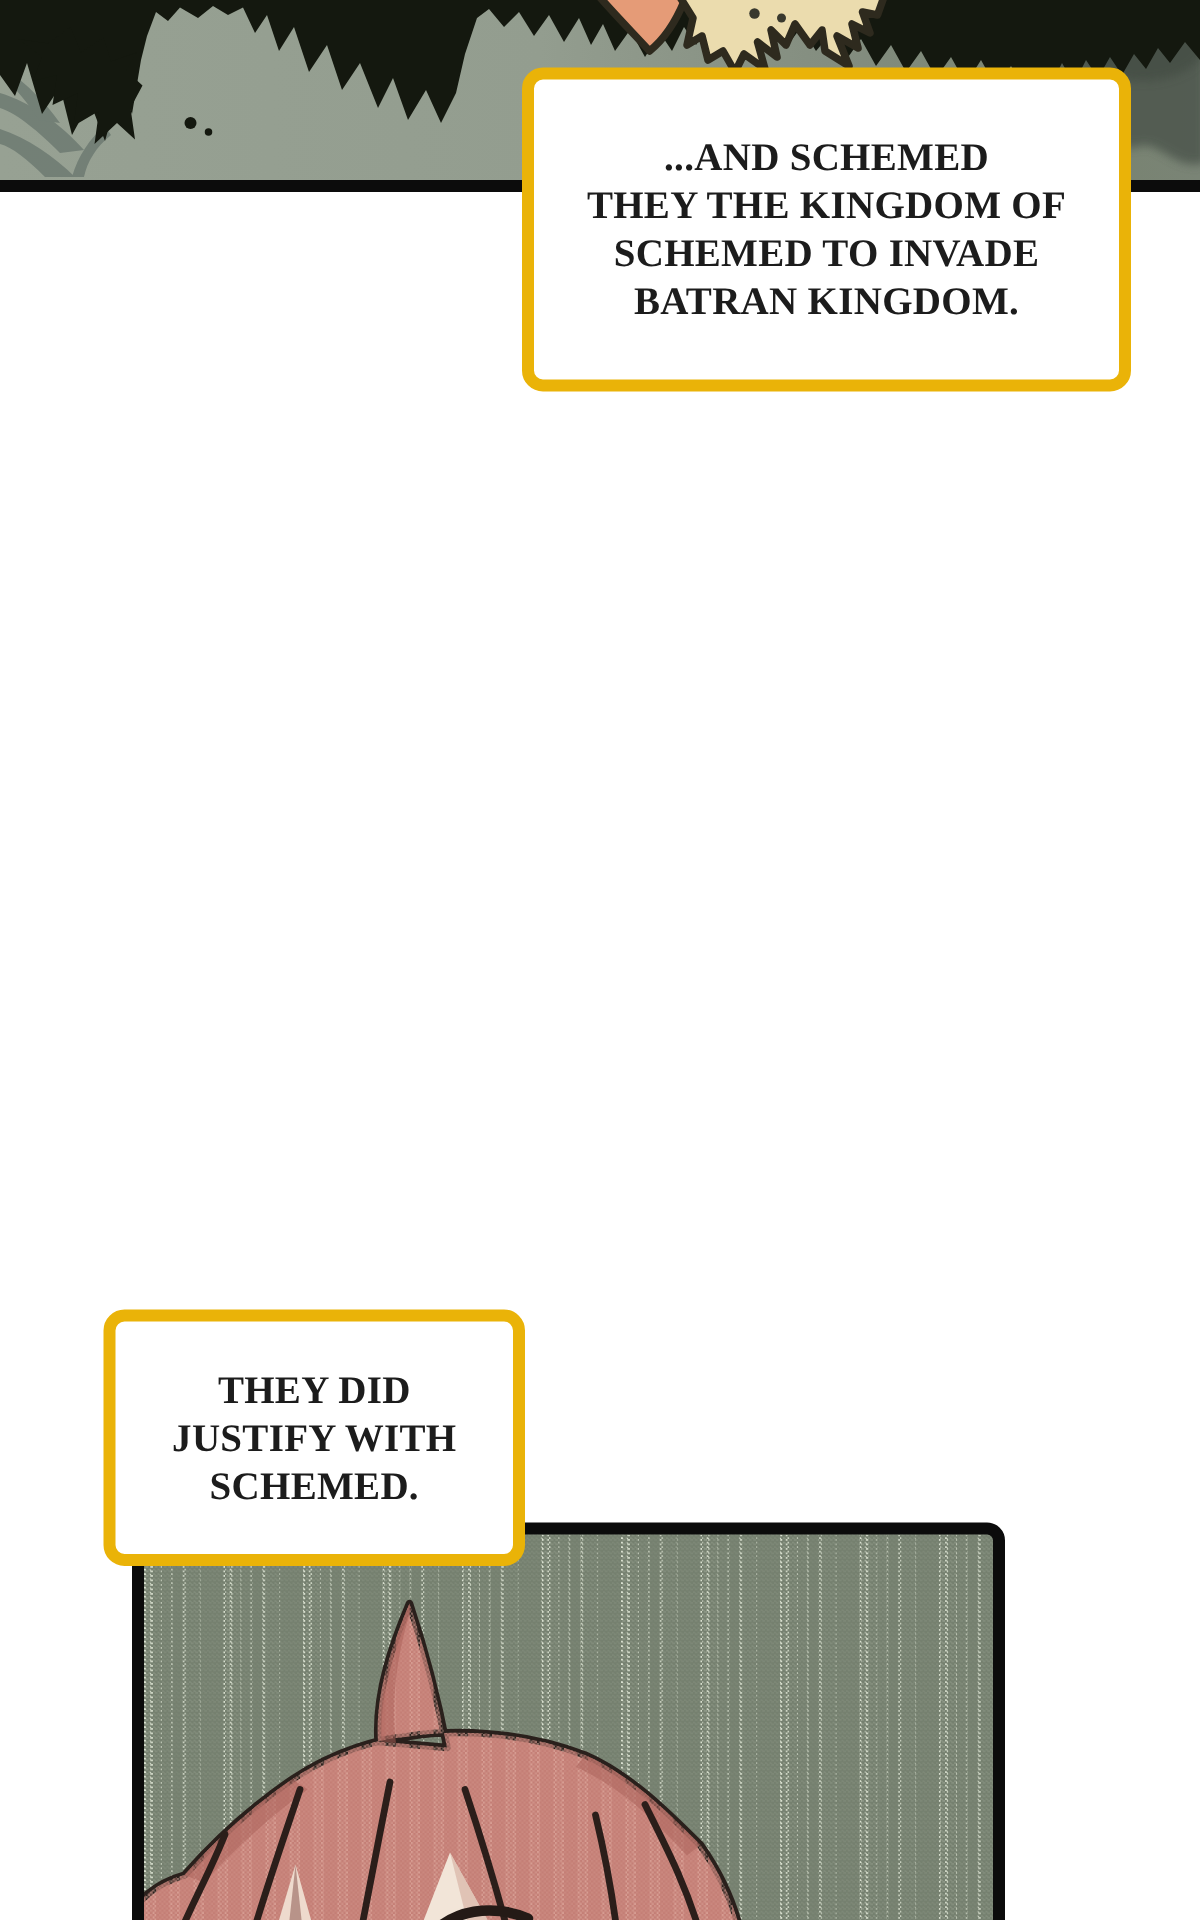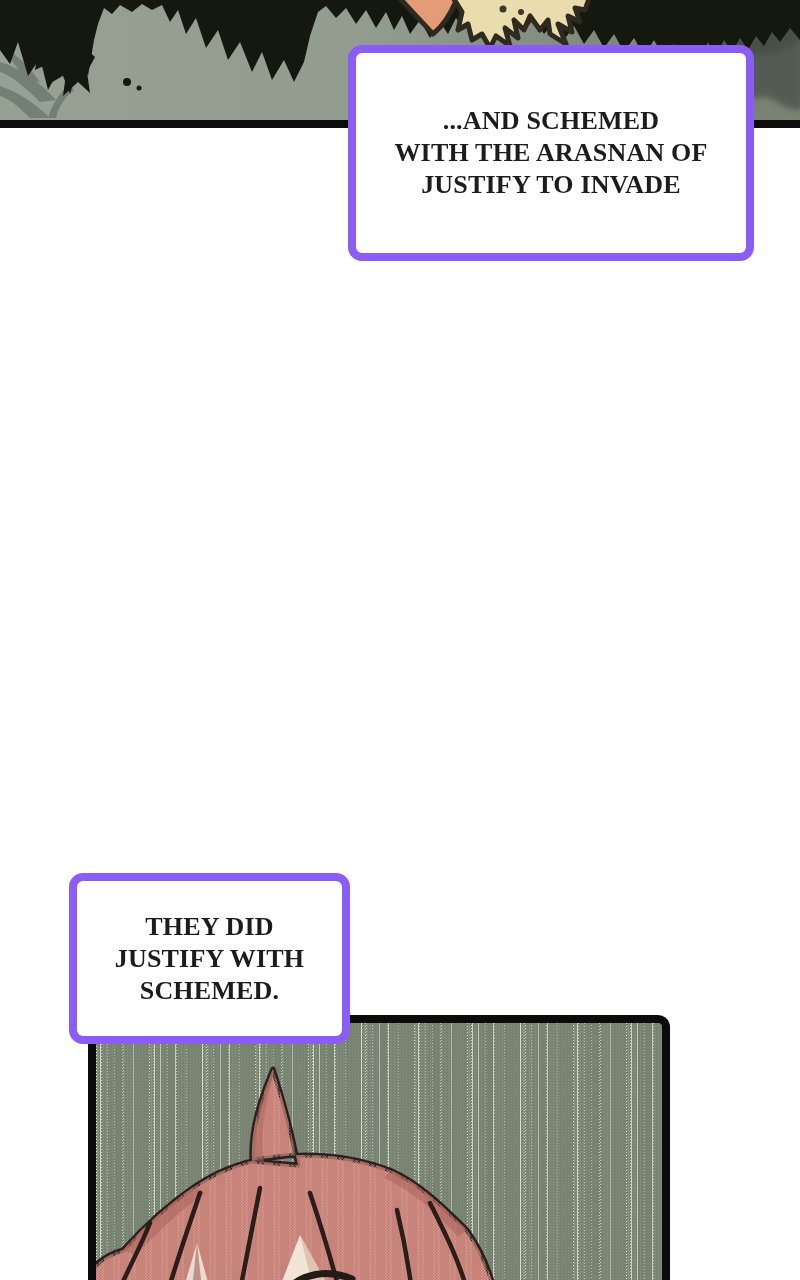--- a/index.html
+++ b/index.html
@@ -11,21 +11,21 @@
   
   .panel-forest{
     position:absolute;left:0;top:0;width:800px;height:128px;
     background:linear-gradient(90deg,#97a193 0%,#939d8f 45%,#828c7e 72%,#78836f 88%,#7a8476 100%);
     border-bottom:8px solid #0c0c0c;
     box-sizing:border-box;
   }
   .panel-forest svg{position:absolute;left:0;top:0;}
   
   .nbox{
-    position:absolute;background:#ffffff;border:8px solid #8b5cf6;border-radius:14px;
+    position:absolute;background:#ffffff;border:8px solid #eab308;border-radius:14px;
     box-sizing:border-box;display:flex;flex-direction:column;justify-content:center;
     z-index:30;
   }
   .nbox .line{
     text-align:center;font-weight:700;font-size:26px;line-height:32px;
     color:#1c1c1c;letter-spacing:0.2px;white-space:nowrap;
   }
   .nbox1{left:348px;top:45px;width:406px;height:216px;}
   .nbox2{left:69px;top:873px;width:281px;height:171px;}
   
@@ -91,22 +91,23 @@
         <g stroke="none" fill="#39392e">
           <circle cx="503" cy="9" r="3.5"></circle>
           <circle cx="521" cy="12" r="3"></circle>
         </g>
       </g>
     </svg>
   </section>
 
   <aside class="nbox nbox1">
     <div class="line">...AND SCHEMED</div>
-    <div class="line">WITH THE ARASNAN OF</div>
-    <div class="line">JUSTIFY TO INVADE</div>
+    <div class="line">THEY THE KINGDOM OF</div>
+    <div class="line">SCHEMED TO INVADE</div>
+    <div class="line">BATRAN KINGDOM.</div>
   </aside>
 
   <aside class="nbox nbox2">
     <div class="line">THEY DID</div>
     <div class="line">JUSTIFY WITH</div>
     <div class="line">SCHEMED.</div>
   </aside>
 
   <section class="panel-rain">
     <svg width="582" height="290" viewBox="0 0 582 290">

